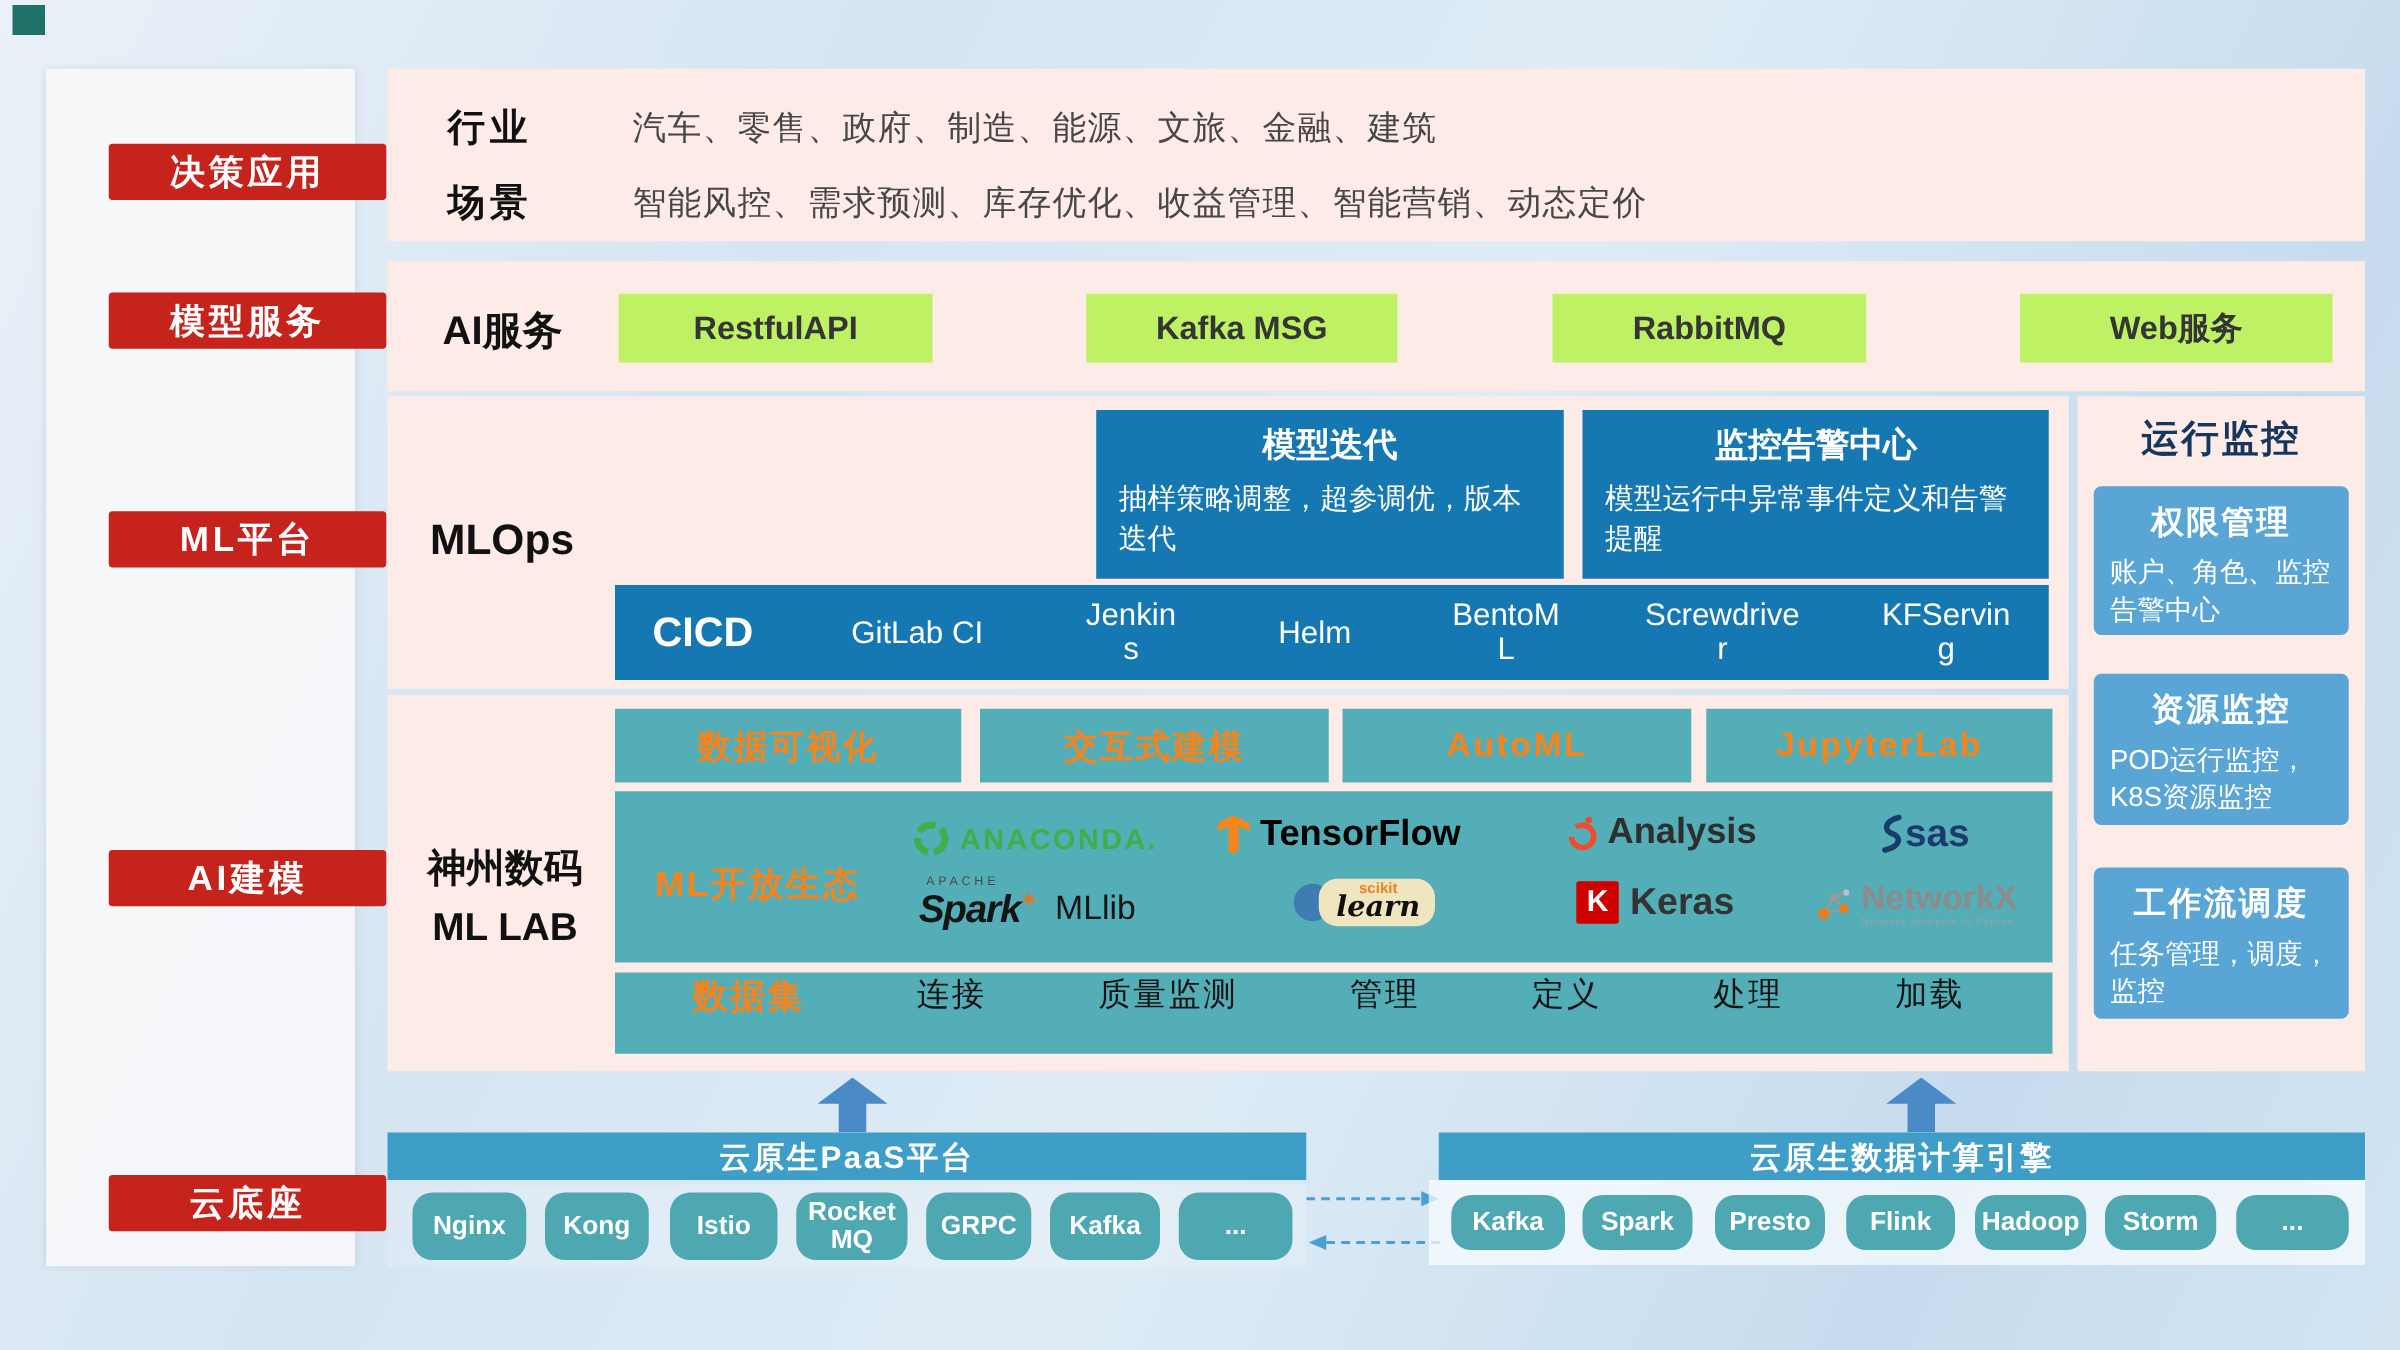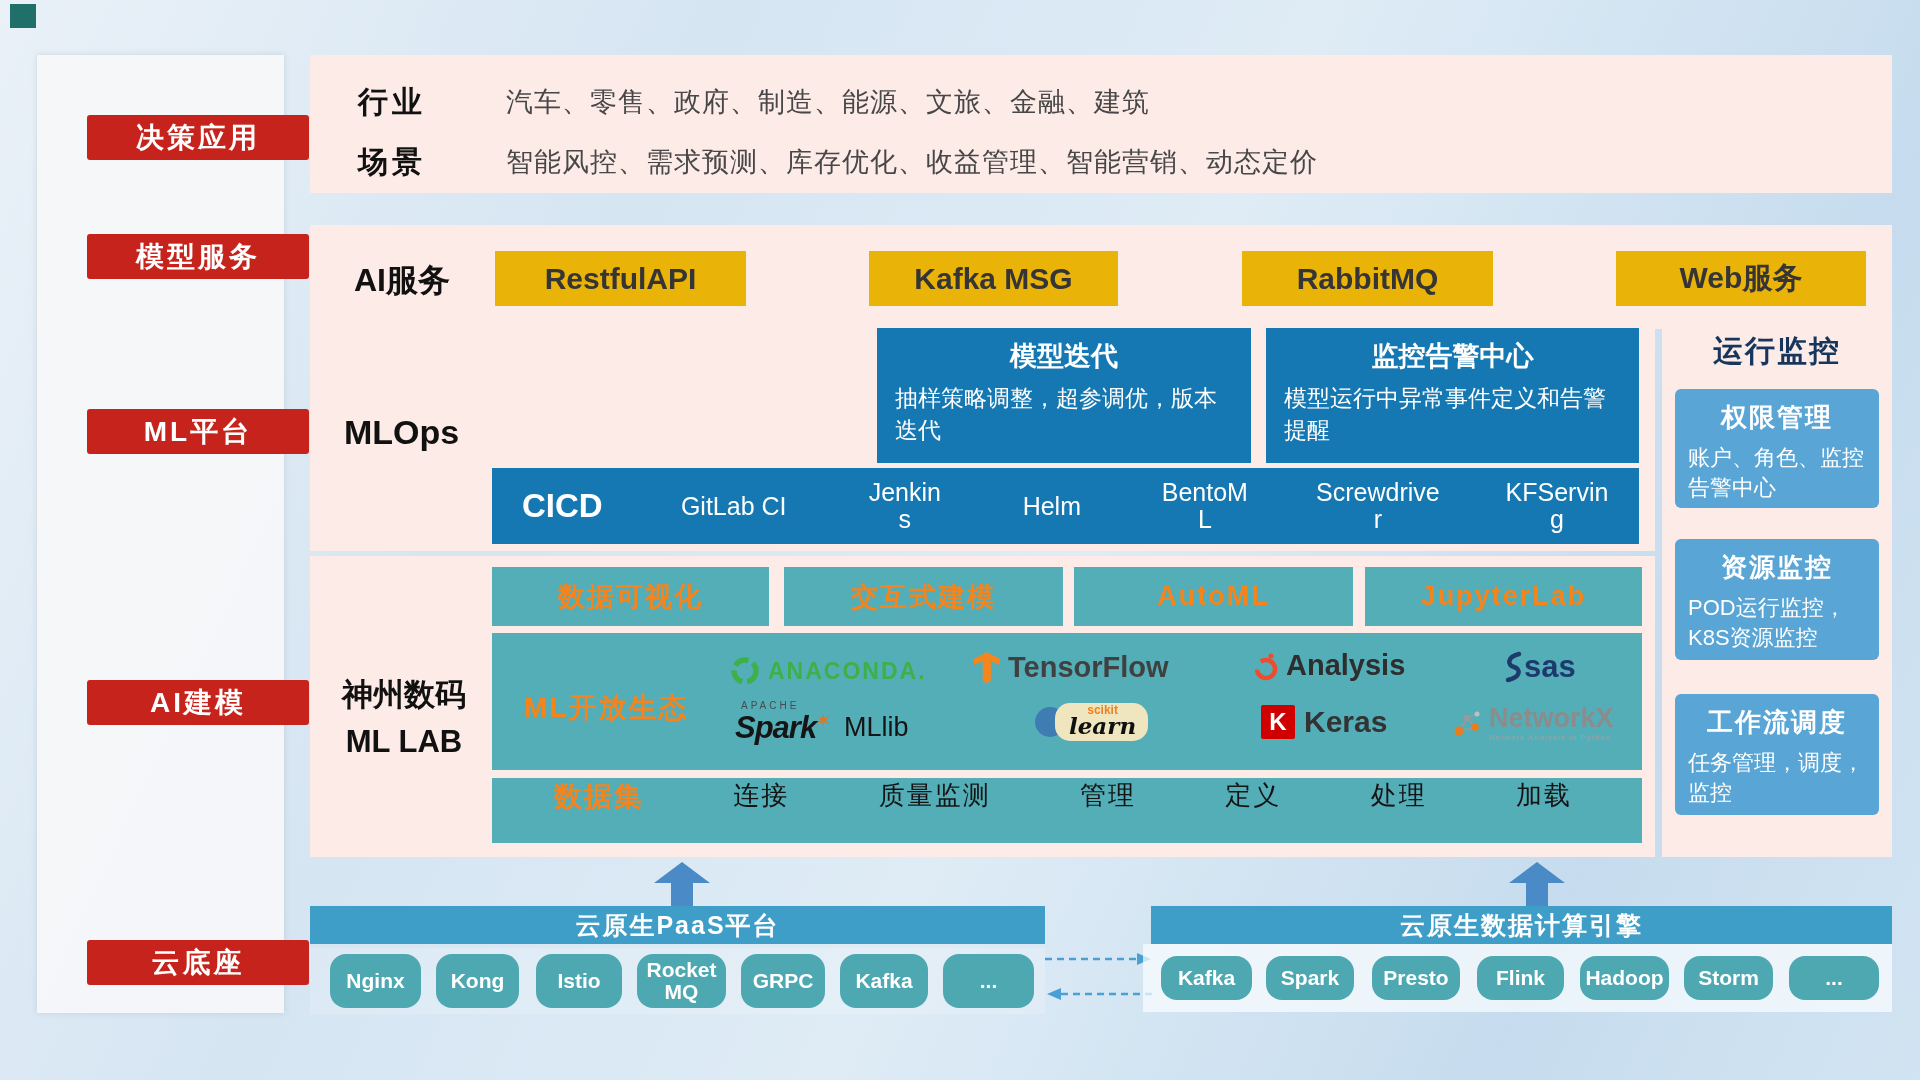--- a/index.html
+++ b/index.html
@@ -12,22 +12,22 @@
   .sidebar{left:37px;top:55px;width:247px;height:958px;background:rgba(246,247,249,0.96);box-shadow:0 0 6px rgba(120,140,160,.25);}
   .badge{position:absolute;left:50px;width:222px;height:45px;background:#c5231b;color:#fff;
          display:flex;align-items:center;justify-content:center;font-size:28px;font-weight:700;letter-spacing:3px;border-radius:3px;}
   
   .block{position:absolute;background:#fcebe6;}
   
   .rowlabel{position:absolute;font-size:30px;font-weight:700;color:#111;letter-spacing:4px;}
   .rowtext{position:absolute;font-size:27px;color:#474747;letter-spacing:1px;}
   
   .seclabel{position:absolute;font-size:32px;font-weight:700;color:#111;}
-  .graybtn{position:absolute;height:55px;background:#eab308;color:#353535;display:flex;align-items:center;justify-content:center;
-           font-size:30px;font-weight:700;}
+  .graybtn{position:absolute;height:55px;background:#bef264;color:#353535;display:flex;align-items:center;justify-content:center;
+           font-size:26px;font-weight:700;}
   
   .bluecard{position:absolute;top:11px;height:135px;background:#1578b2;color:#fff;}
   .bluecard .t{margin-top:10px;text-align:center;font-size:27px;font-weight:700;}
   .bluecard .d{margin:8px 18px 0;font-size:23px;line-height:1.4;}
   .cicdbar{position:absolute;left:182px;top:151px;width:1147px;height:76px;background:#1578b2;color:#fff;
            display:flex;align-items:center;justify-content:space-between;padding:0 30px;box-sizing:border-box;}
   .cicdbar .cicd{font-size:33px;font-weight:700;}
   .cicditem{font-size:25px;text-align:center;line-height:1.08;word-break:break-all;}
   
   .montitle{position:absolute;left:0;top:14px;width:100%;text-align:center;font-size:30px;font-weight:700;color:#17365e;letter-spacing:2px;}
@@ -36,21 +36,21 @@
   .moncard .d{margin:8px 13px 0;font-size:22px;line-height:1.35;}
   
   .mllab-label{position:absolute;left:8px;top:116px;width:172px;text-align:center;font-size:31px;font-weight:700;color:#111;line-height:1.5;}
   .tealbtn{position:absolute;top:11px;height:59px;background:#54aeb8;color:#f5841c;font-weight:700;font-size:27px;
            display:flex;align-items:center;justify-content:center;letter-spacing:2px;}
   .ecoband{position:absolute;left:182px;top:77px;width:1150px;height:137px;background:#54aeb8;}
   .ecolabel{position:absolute;left:32px;top:56px;font-size:28px;font-weight:700;color:#f5841c;letter-spacing:2px;}
   .logo{position:absolute;display:flex;align-items:center;white-space:nowrap;}
   .logo svg{flex:0 0 auto;}
   .ana-text{color:#3eb049;font-weight:800;font-size:23px;letter-spacing:2px;margin-left:7px;}
-  .tf-text{color:#404040;font-weight:700;font-size:29px;margin-left:6px;}
+  .tf-text{color:#000000;font-weight:700;font-size:29px;margin-left:6px;}
   .pt-text{color:#2e2e2e;font-weight:600;font-size:29px;margin-left:6px;}
   .sas-text{color:#1d3a6d;font-weight:800;font-size:31px;margin-left:2px;}
   .spark-stack{display:flex;flex-direction:column;line-height:1;}
   .apache{font-size:10px;color:#4a4a4a;letter-spacing:3px;margin-left:6px;}
   .spark-word{font-size:31px;font-weight:700;font-style:italic;color:#151515;letter-spacing:-1px;}
   .spark-star{color:#e8731a;font-size:19px;font-style:normal;vertical-align:super;margin-left:-1px;}
   .mllib{font-size:27px;color:#151515;margin-left:14px;font-weight:500;align-self:flex-end;}
   .skl-dot{width:30px;height:30px;border-radius:50%;background:#3e7cb1;position:relative;z-index:0;}
   .skl-box{background:#efe6c0;border-radius:15px;padding:1px 12px 3px 14px;margin-left:-10px;display:flex;flex-direction:column;align-items:center;z-index:1;}
   .skl-top{color:#ef8220;font-size:12px;font-weight:700;line-height:1;margin-bottom:-2px;}
@@ -86,21 +86,21 @@
     <div class="badge" style="top:885px">云底座</div>
   </div>
 
   <div class="block" style="left:310px;top:55px;width:1582px;height:138px;">
     <span class="rowlabel" style="left:48px;top:27px;">行业</span>
     <span class="rowtext" style="left:196px;top:29px;">汽车、零售、政府、制造、能源、文旅、金融、建筑</span>
     <span class="rowlabel" style="left:48px;top:87px;">场景</span>
     <span class="rowtext" style="left:196px;top:89px;">智能风控、需求预测、库存优化、收益管理、智能营销、动态定价</span>
   </div>
 
-  <div class="block" style="left:310px;top:209px;width:1582px;height:104px;margin-top:16px;">
+  <div class="block" style="left:310px;top:209px;width:1582px;height:104px;">
     <span class="seclabel" style="left:44px;top:34px;">AI服务</span>
     <div class="graybtn" style="left:185px;width:251px;top:26px;">RestfulAPI</div>
     <div class="graybtn" style="left:559px;width:249px;top:26px;">Kafka MSG</div>
     <div class="graybtn" style="left:932px;width:251px;top:26px;">RabbitMQ</div>
     <div class="graybtn" style="left:1306px;width:250px;top:26px;">Web服务</div>
   </div>
 
   <div class="block" style="left:310px;top:317px;width:1345px;height:234px;">
     <span class="seclabel" style="left:34px;top:96px;font-size:34px;">MLOps</span>
     <div class="bluecard" style="left:567px;width:374px;">

